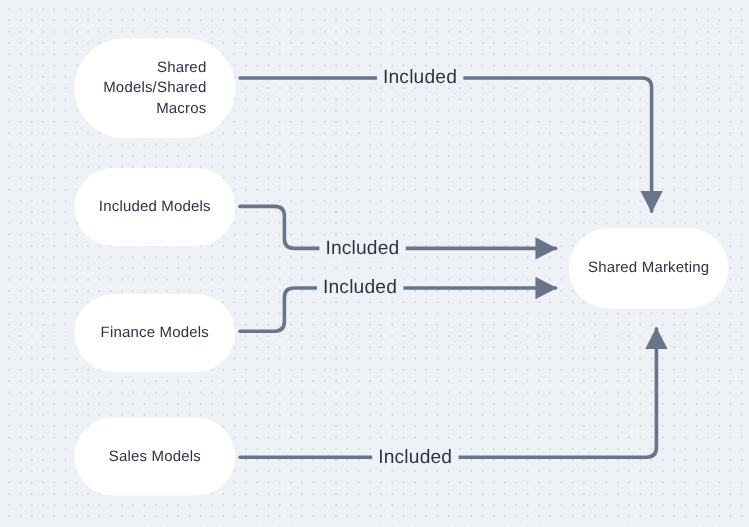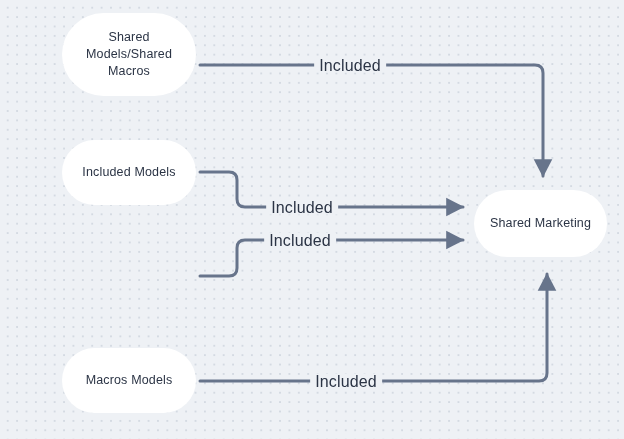--- a/index.html
+++ b/index.html
@@ -69,31 +69,34 @@
       </marker>
     </defs>
     <g fill="none" stroke="#67748b" stroke-width="3" stroke-linecap="round" stroke-linejoin="round">
       <path marker-end="url(#arrow-head)" d="M 200 65 H 535 Q 543 65 543 73 V 176"></path>
       <path marker-end="url(#arrow-head)" d="M 200 172 H 229 Q 237 172 237 180 V 199 Q 237 207 245 207 H 463"></path>
       <path marker-end="url(#arrow-head)" d="M 200 276 H 229 Q 237 276 237 268 V 248 Q 237 240 245 240 H 463"></path>
       <path marker-end="url(#arrow-head)" d="M 200 381 H 539 Q 547 381 547 373 V 274"></path>
     </g>
   </svg>
 
-  <div class="node" style="left: 62px; top: 13px; width: 134px; height: 83px; border-radius: 41.5px; background: rgb(255, 255, 255); color: rgb(43, 52, 69);">
+  <div class="node" style="left: 62px; top: 32px; width: 134px; height: 83px; border-radius: 41.5px; background: rgb(255, 255, 255); color: rgb(43, 52, 69); text-align: right;">
     <span>Shared<br>Models/Shared<br>Macros</span>
   </div>
 
   <div class="node" style="left: 62px; top: 140px; width: 134px; height: 65px; border-radius: 32.5px; background: rgb(255, 255, 255); color: rgb(43, 52, 69);">
     <span>Included Models</span>
   </div>
 
+  <div class="node" style="left: 62px; top: 245px; width: 134px; height: 65px; border-radius: 32.5px; background: rgb(255, 255, 255); color: rgb(43, 52, 69);">
+    <span>Finance Models</span>
+  </div>
 
   <div class="node" style="left: 62px; top: 348px; width: 134px; height: 65px; border-radius: 32.5px; background: rgb(255, 255, 255); color: rgb(43, 52, 69);">
-    <span>Macros Models</span>
+    <span>Sales Models</span>
   </div>
 
   <div class="node" style="left: 474px; top: 190px; width: 133px; height: 67px; border-radius: 33.5px; background: rgb(255, 255, 255); color: rgb(43, 52, 69);">
     <span>Shared Marketing</span>
   </div>
 
   <div class="edge-label" style="left: 350px; top: 65px; background: rgb(238, 241, 245); color: rgb(43, 52, 69);">Included</div>
   <div class="edge-label" style="left: 302px; top: 207px; background: rgb(238, 241, 245); color: rgb(43, 52, 69);">Included</div>
   <div class="edge-label" style="left: 300px; top: 240px; background: rgb(238, 241, 245); color: rgb(43, 52, 69);">Included</div>
   <div class="edge-label" style="left: 346px; top: 381px; background: rgb(238, 241, 245); color: rgb(43, 52, 69);">Included</div>

